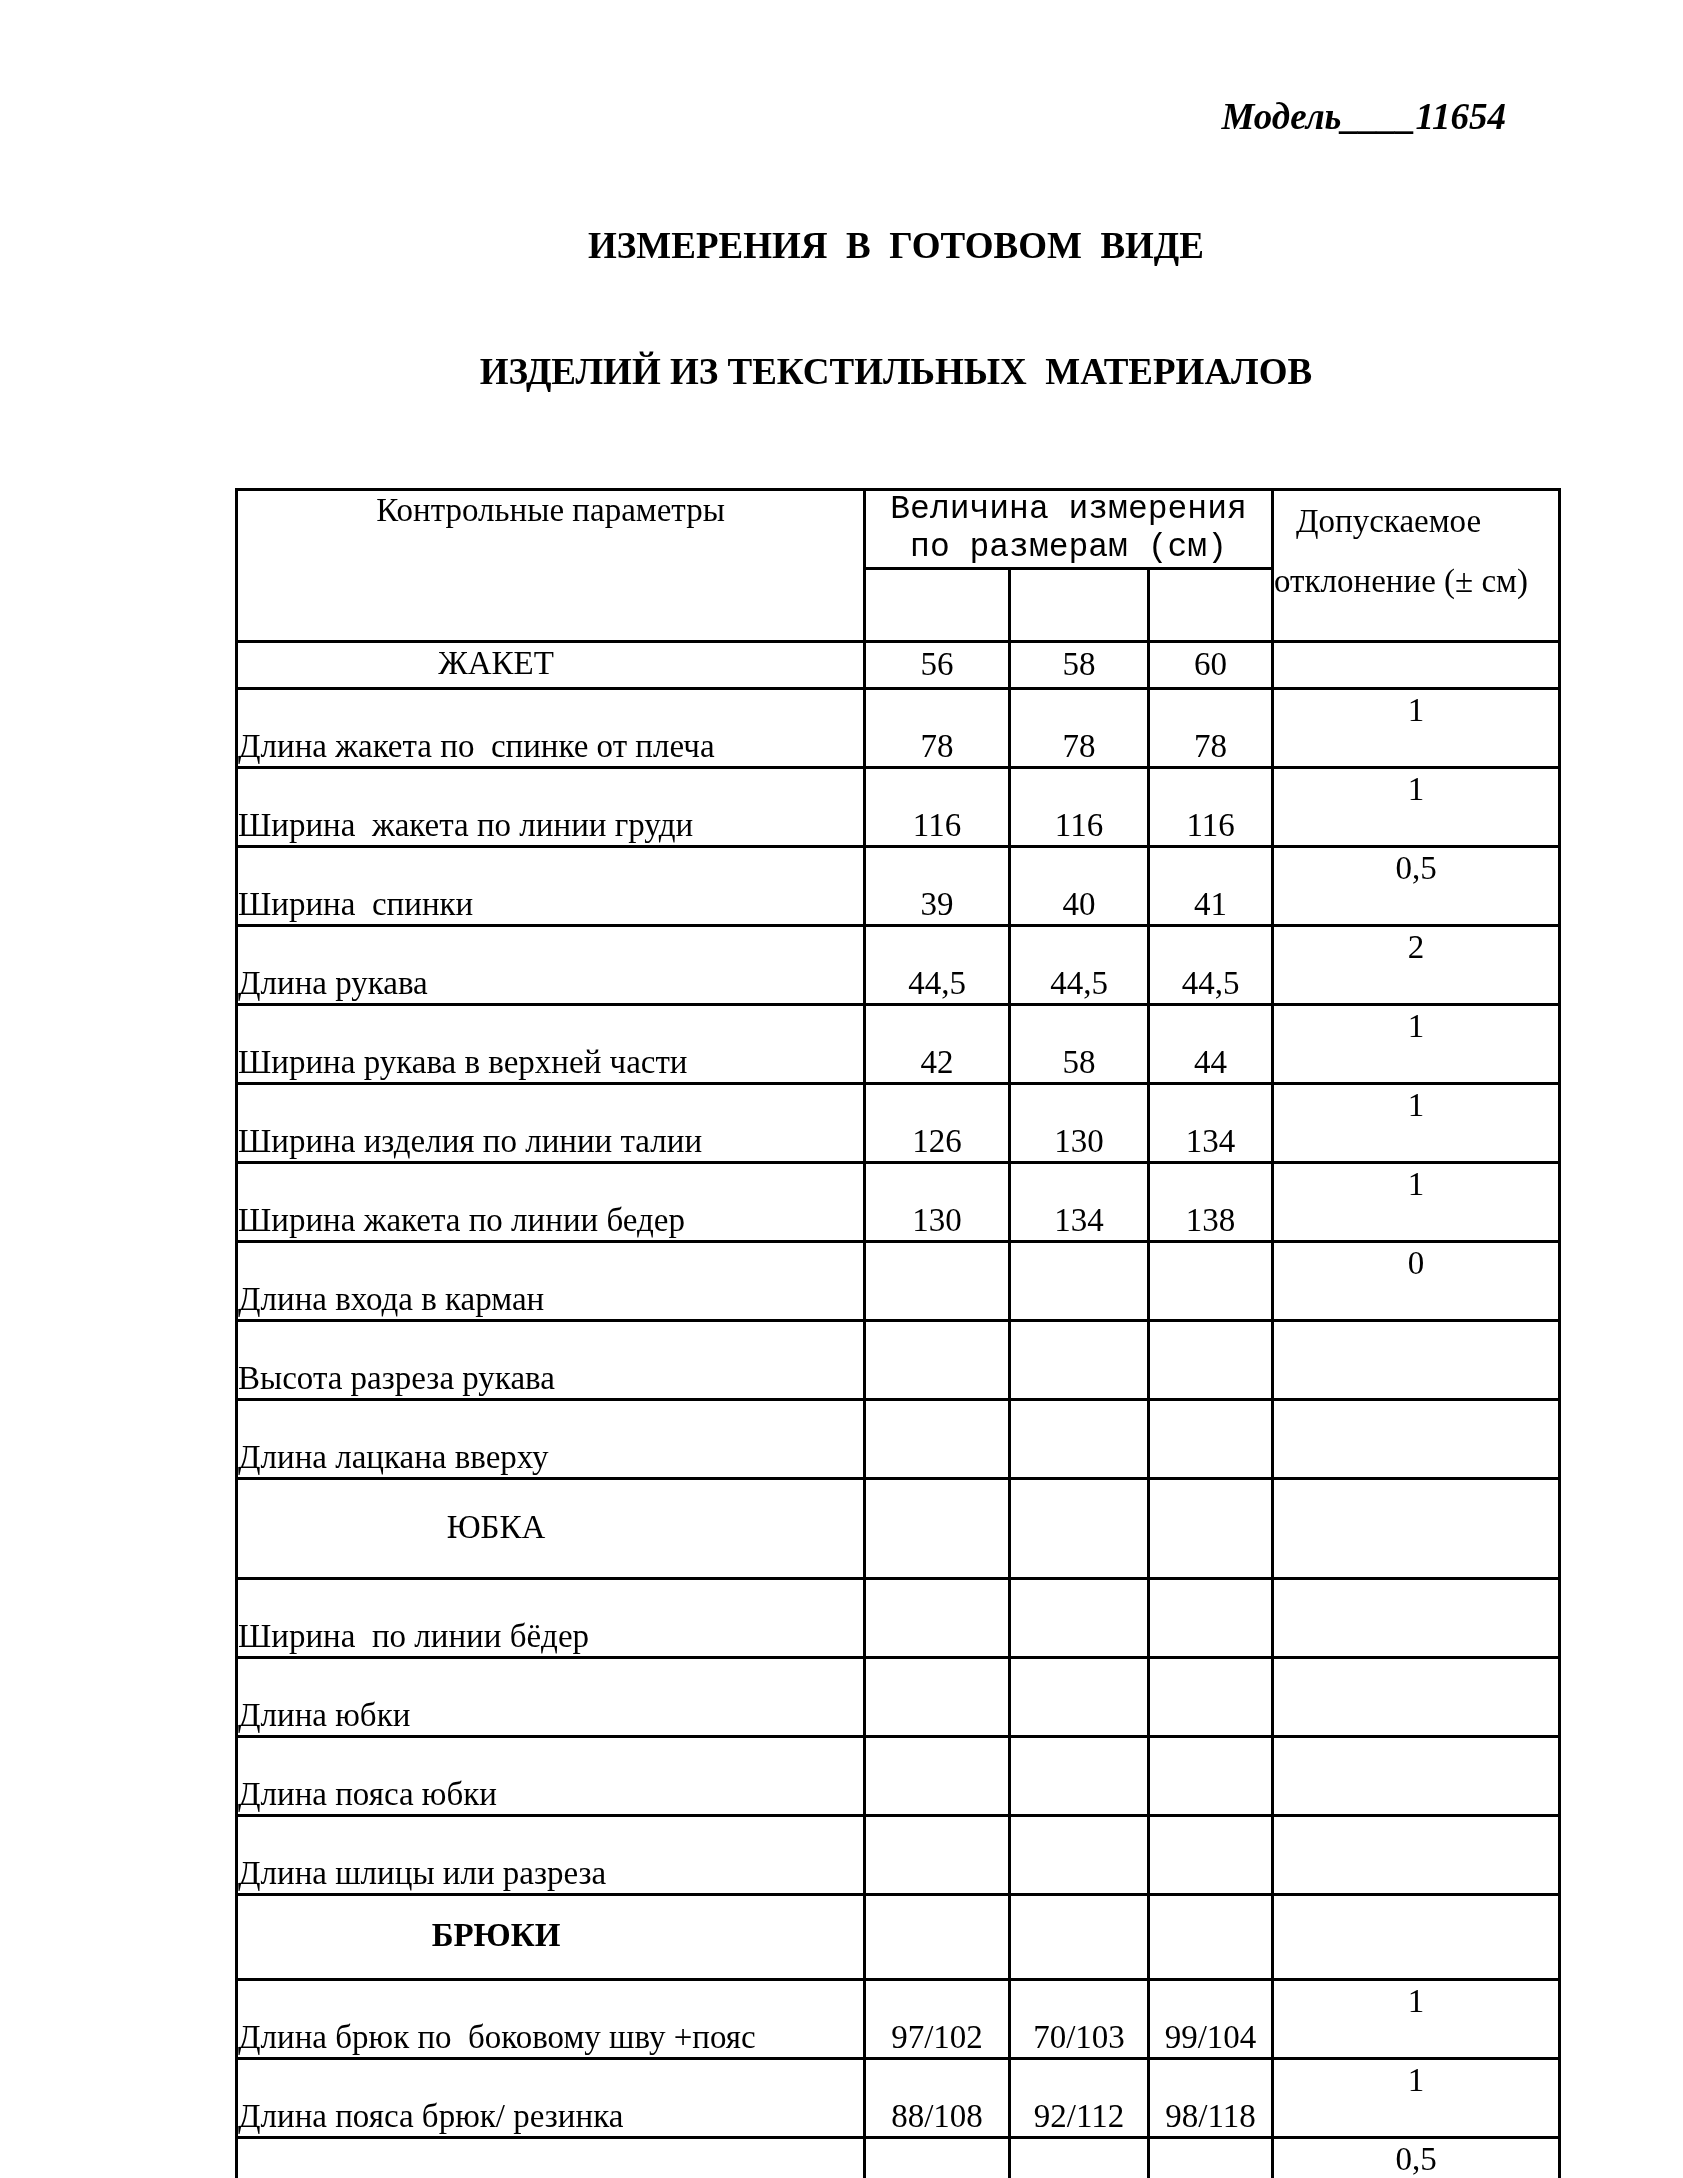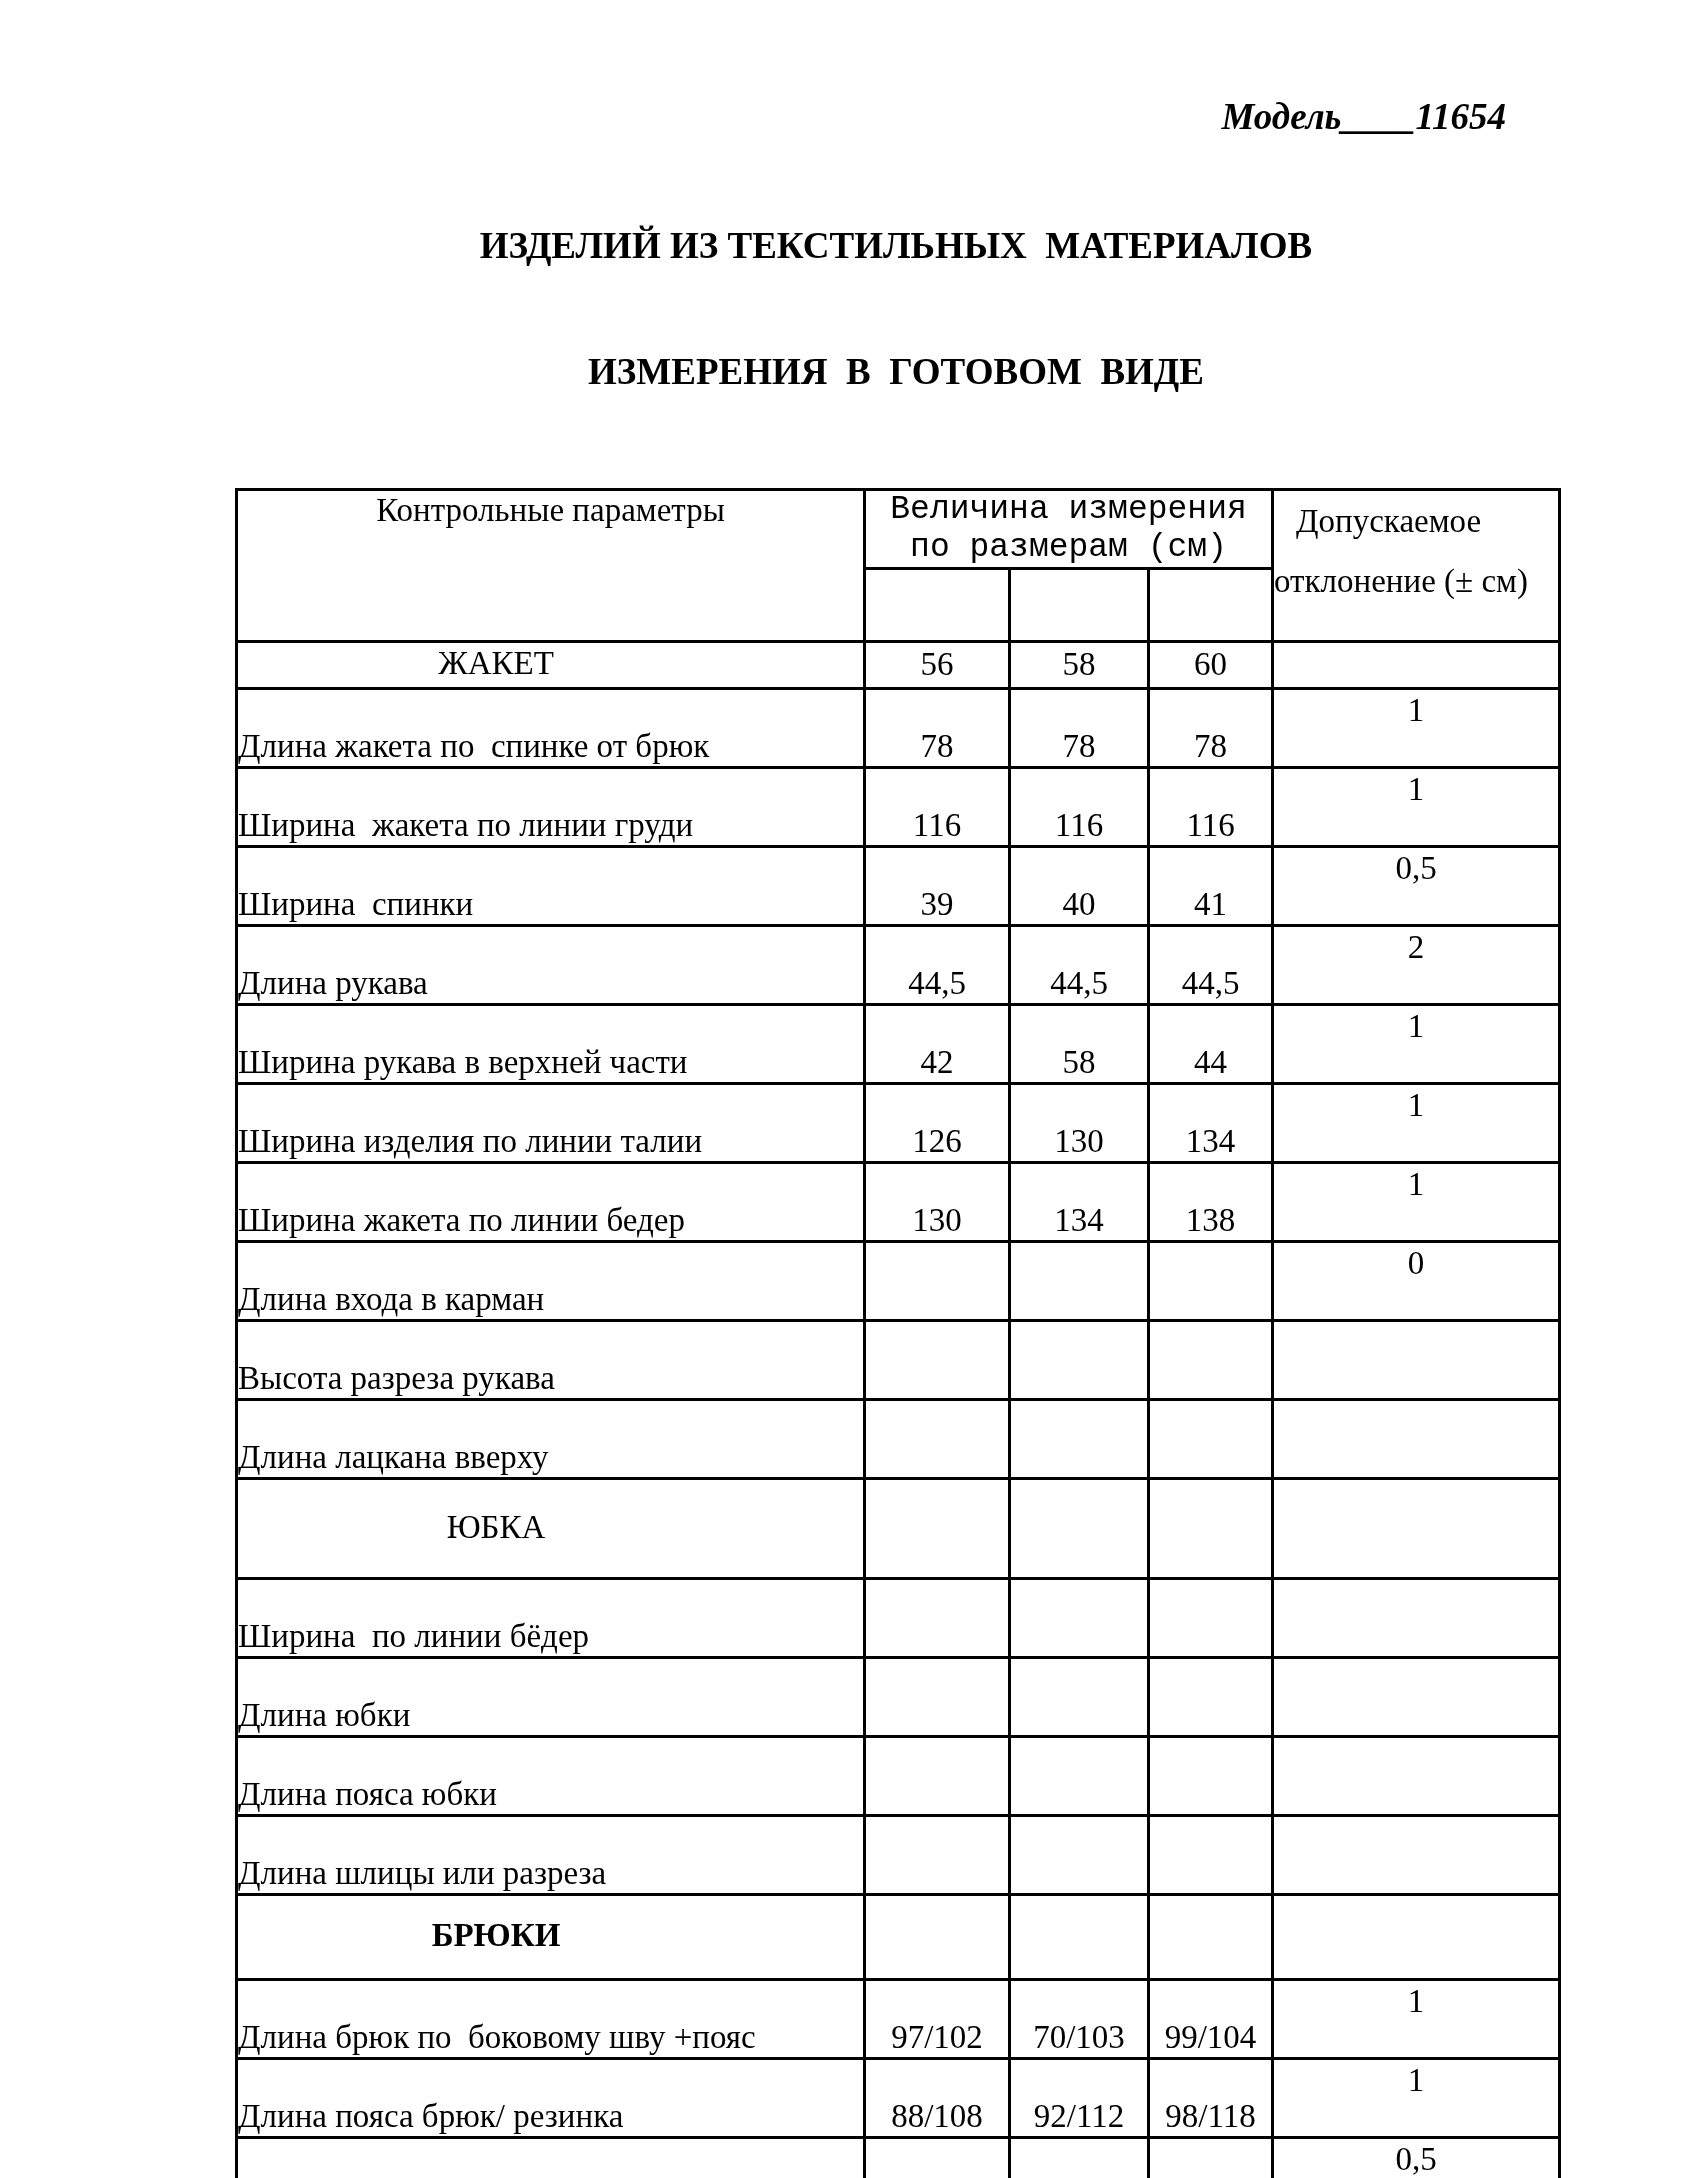--- a/index.html
+++ b/index.html
@@ -110,22 +110,22 @@
   tr.section-bruki td { height: 78px; font-weight: bold; }
 </style>
 </head>
 <body>
 
 <div class="content">
 
   <div class="model-label">Модель____11654</div>
 
   <div class="doc-title">
+    <div>ИЗМЕРЕНИЯ  В  ГОТОВОМ  ВИДЕ</div>
     <div>ИЗДЕЛИЙ ИЗ ТЕКСТИЛЬНЫХ  МАТЕРИАЛОВ</div>
-    <div>ИЗМЕРЕНИЯ  В  ГОТОВОМ  ВИДЕ</div>
   </div>
 
   <table class="meas">
     <colgroup>
       <col style="width:628px">
       <col style="width:145px">
       <col style="width:139px">
       <col style="width:124px">
       <col style="width:287px">
     </colgroup>
@@ -143,21 +143,21 @@
     </thead>
     <tbody id="table-body">
         <tr class="section section-first">
           <td class="label">ЖАКЕТ</td>
           <td class="val">56</td>
           <td class="val">58</td>
           <td class="val">60</td>
           <td class="tol"></td>
         </tr>
         <tr class="param">
-          <td class="label">Длина жакета по  спинке от брюк</td>
+          <td class="label">Длина жакета по  спинке от плеча</td>
           <td class="val">78</td>
           <td class="val">78</td>
           <td class="val">78</td>
           <td class="tol">1</td>
         </tr>
         <tr class="param">
           <td class="label">Ширина  жакета по линии груди</td>
           <td class="val">116</td>
           <td class="val">116</td>
           <td class="val">116</td>

